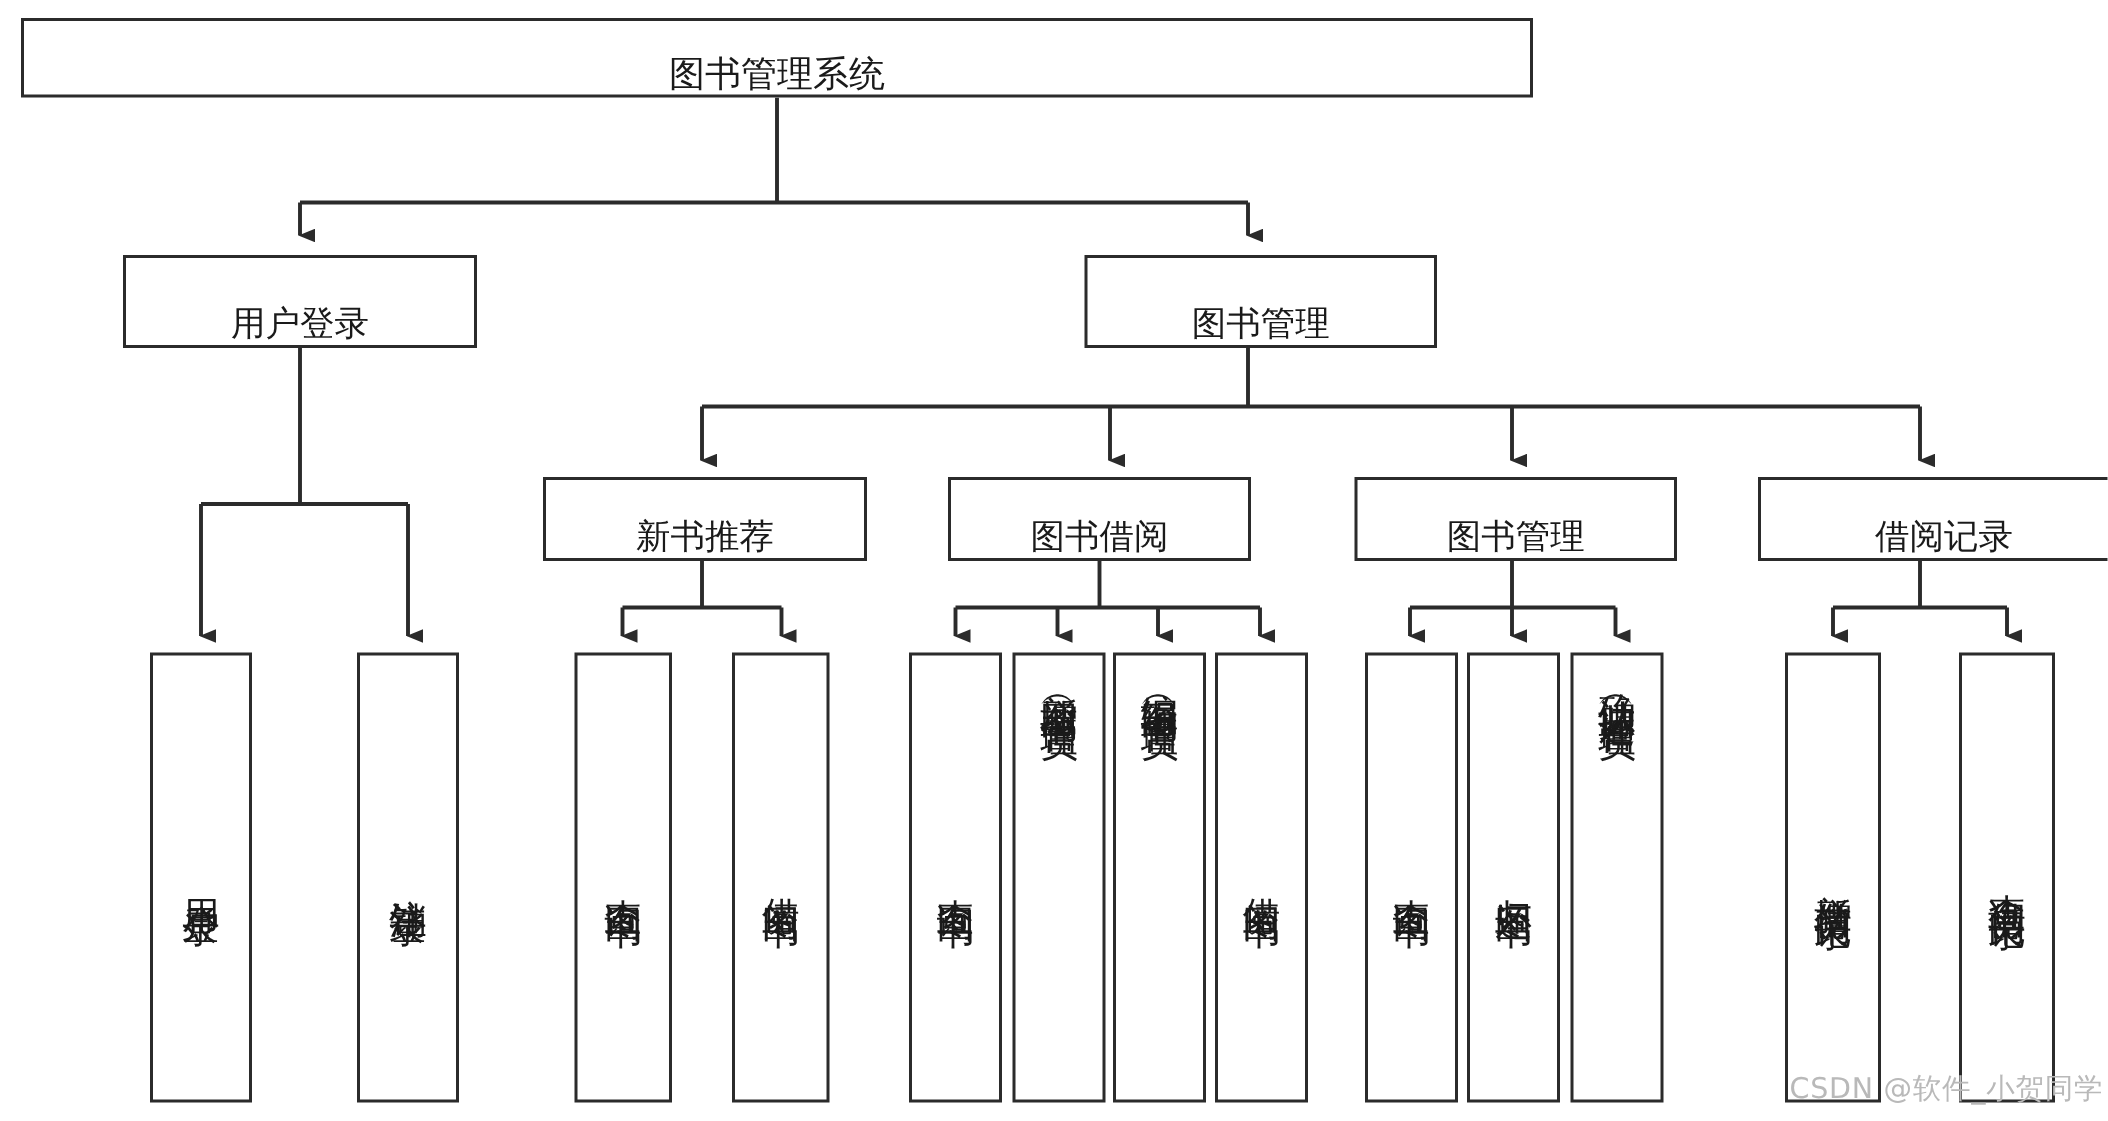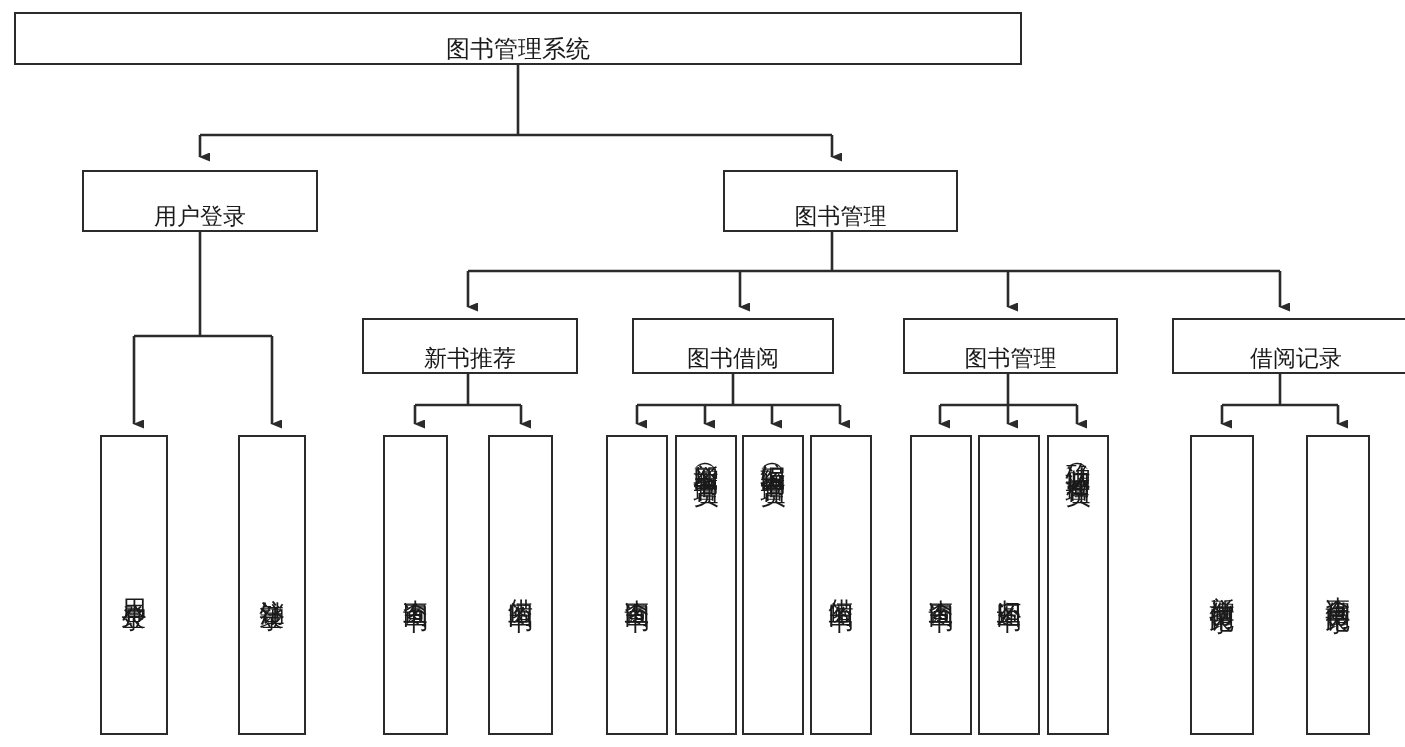--- a/index.html
+++ b/index.html
@@ -190,14 +190,15 @@
     <span class="label">确认归还（管理员）</span>
   </div>
 
   <div class="node vertical centered" style="left:1190px; top:435px; width:64px; height:300px;">
     <span class="label">新增借阅记录</span>
   </div>
   <div class="node vertical centered" style="left:1306px; top:435px; width:64px; height:300px;">
     <span class="label">查询借阅记录</span>
   </div>
 
+  <div class="watermark" style="left:1193px; top:713px;">CSDN @软件_小贺同学</div>
 
 </div>
 
 </body></html>

